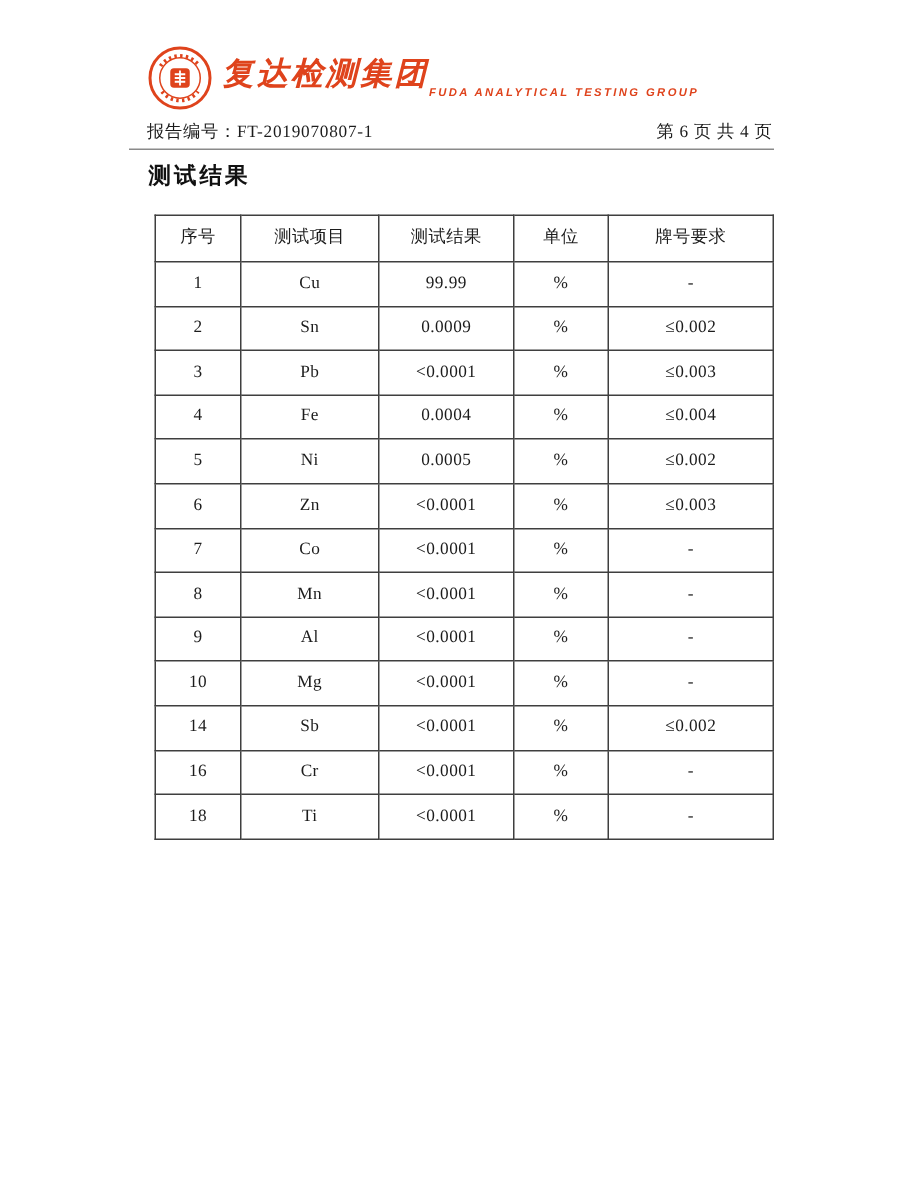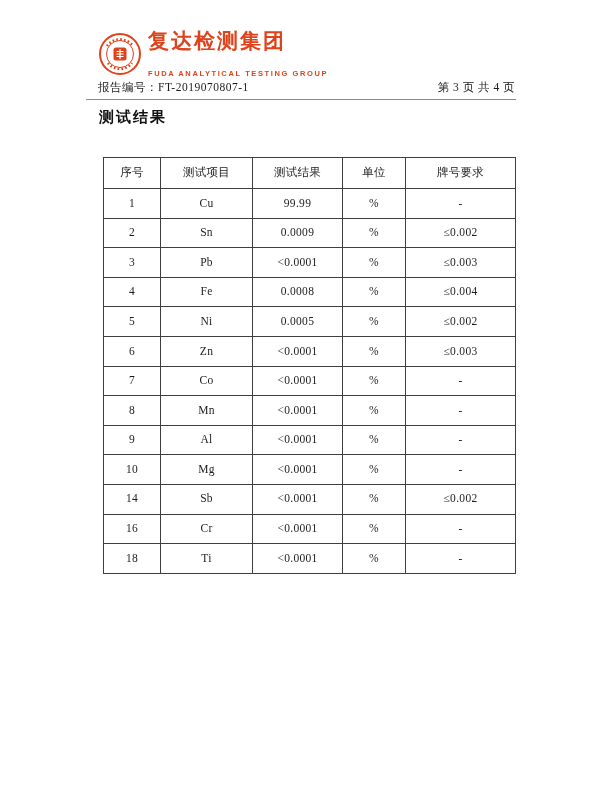--- a/index.html
+++ b/index.html
@@ -12,21 +12,21 @@
     overflow: hidden;
   }
   .page { position: absolute; inset: 0; background: #fff; }
 
   
   .logo-row {
     position: absolute; left: 98px; top: 30px;
     display: flex; align-items: center; gap: 6px;
   }
   .seal { width: 44px; height: 44px; flex: 0 0 auto; }
-  .logo-text { display: flex; flex-direction: column; line-height: 1; }
+  .logo-text { display: flex; line-height: 1; font-style: italic; }
   .logo-cn {
     font-family: "Liberation Sans", sans-serif;
     font-weight: 700; font-size: 21px; letter-spacing: 2px;
     color: #df431c;
   }
   .logo-en {
     font-family: "Liberation Sans", sans-serif;
     font-weight: 700; font-size: 7.5px; letter-spacing: 1.6px;
     color: #df431c; margin-top: 19px; white-space: nowrap;
   }
@@ -43,21 +43,21 @@
 
   
   .section-title {
     position: absolute; left: 99px; top: 108px;
     font-family: "Liberation Sans", sans-serif;
     font-weight: 700; font-size: 15px; letter-spacing: 2px;
     color: #111;
   }
 
   
-  .table-wrap { position: absolute; left: 103px; top: 143px; margin-top: 14px; }
+  .table-wrap { position: absolute; left: 103px; top: 143px; }
   table {
     border-collapse: collapse; table-layout: fixed;
     width: 412px;
   }
   col.c0 { width: 57px; }
   col.c1 { width: 92px; }
   col.c2 { width: 90px; }
   col.c3 { width: 63px; }
   col.c4 { width: 110px; }
   th, td {
@@ -94,21 +94,21 @@
       <path d="M10 31 a15 15 0 0 0 24 0" fill="none" stroke="#df431c" stroke-width="2.5" stroke-dasharray="1.6 2.2"></path>
     </svg>
     <div class="logo-text">
       <span class="logo-cn">复达检测集团</span>
       <span class="logo-en">FUDA ANALYTICAL TESTING GROUP</span>
     </div>
   </div>
 
   <div class="report-line">
     <span>报告编号：FT-2019070807-1</span>
-    <span>第 3 页 共 4 页</span>
+    <span>第 6 页 共 4 页</span>
   </div>
   <div class="header-rule"></div>
 
   <div class="section-title">测试结果</div>
 
   <div class="table-wrap">
     <table>
       <colgroup>
         <col class="c0">
           <col class="c1">
@@ -143,21 +143,21 @@
           <tr>
             <td>3</td>
             <td>Pb</td>
             <td>&lt;0.0001</td>
             <td>%</td>
             <td>≤0.003</td>
           </tr>
           <tr>
             <td>4</td>
             <td>Fe</td>
-            <td>0.0008</td>
+            <td>0.0004</td>
             <td>%</td>
             <td>≤0.004</td>
           </tr>
           <tr>
             <td>5</td>
             <td>Ni</td>
             <td>0.0005</td>
             <td>%</td>
             <td>≤0.002</td>
           </tr>

